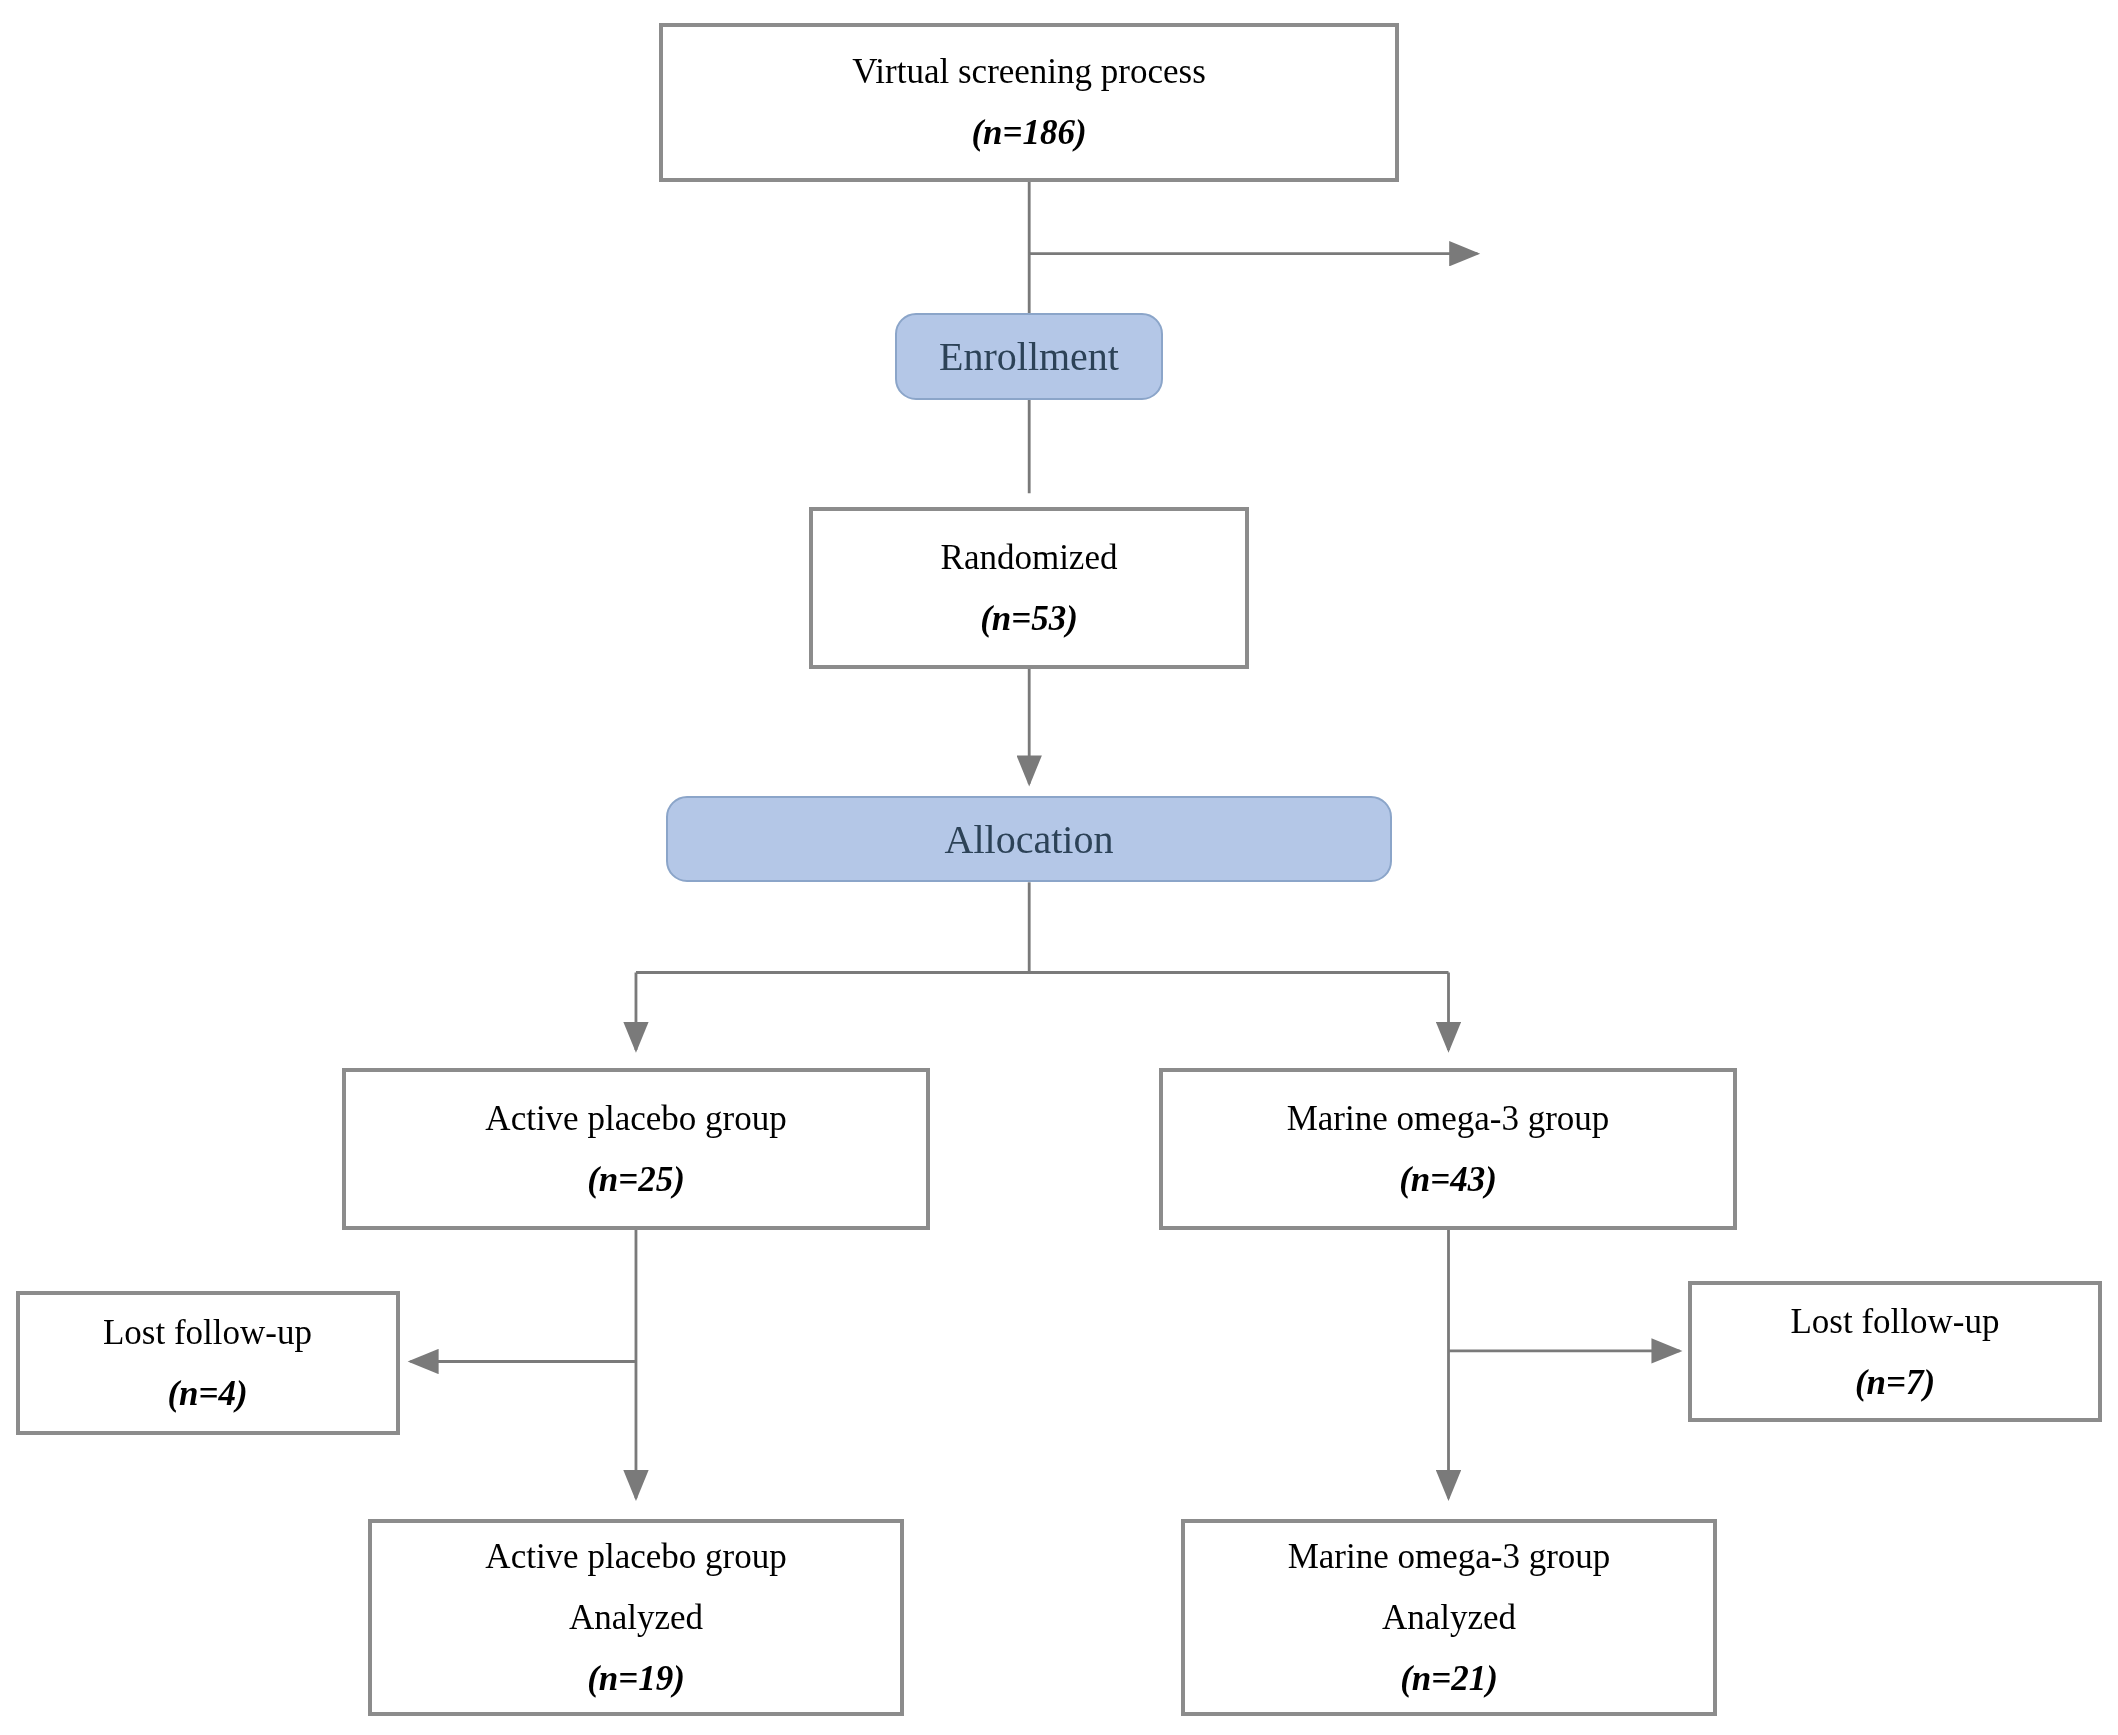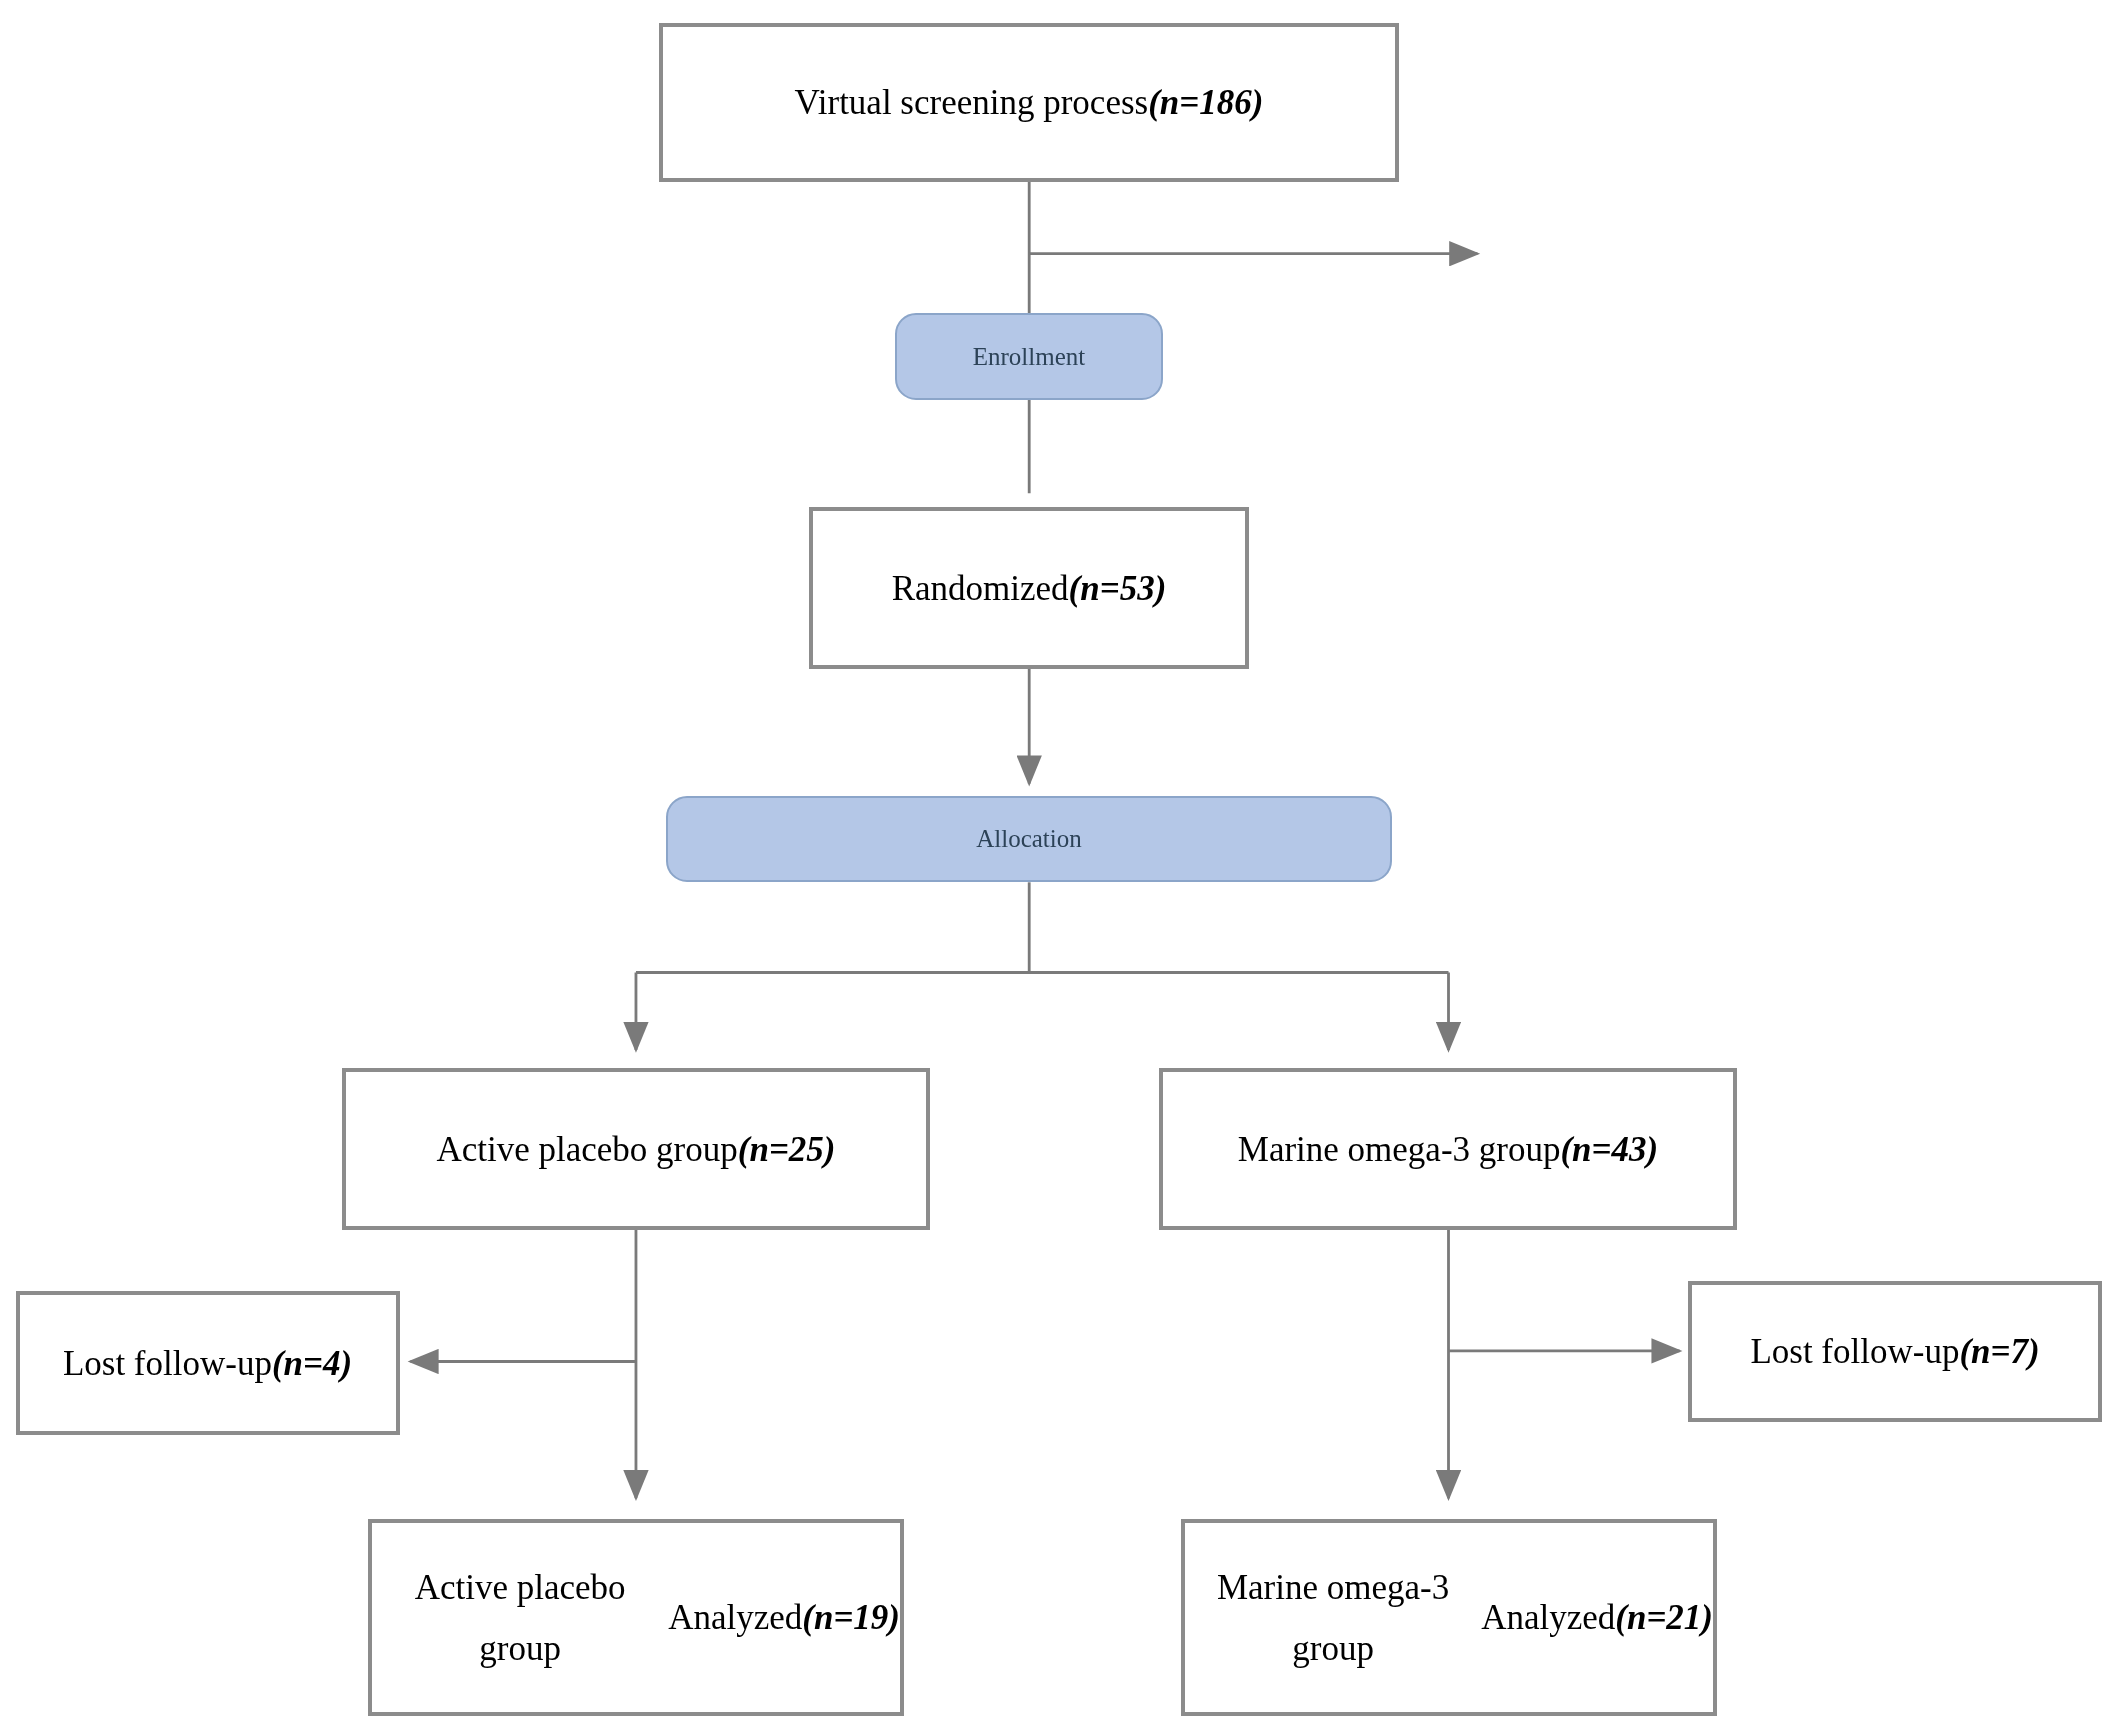--- a/index.html
+++ b/index.html
@@ -20,33 +20,33 @@
     background:var(--background);
     font-family:"Liberation Serif","DejaVu Serif",serif;
   }
   #connectors{position:absolute;left:0;top:0;width:2119px;height:1735px;}
   .ln{stroke:var(--connector);stroke-width:4px;fill:none;}
   marker path{fill:var(--connector);stroke:none;}
   .box{
     position:absolute;box-sizing:border-box;
     background:#ffffff;
     border:4.2px solid var(--box-border);
-    display:flex;flex-direction:row;align-items:center;justify-content:center;
+    display:flex;flex-direction:column;align-items:center;justify-content:center;
     text-align:center;
     font-size:35px;line-height:61px;
     color:var(--text);
   }
   .pill{
     position:absolute;box-sizing:border-box;
     background:var(--stage-fill);
     border:2.8px solid var(--stage-border);
     border-radius:21px;
     display:flex;align-items:center;justify-content:center;
     text-align:center;
-    font-size:25px;
+    font-size:40px;
     color:var(--stage-text);
   }
   .n{font-weight:700;font-style:italic;}
 </style>
 </head>
 <body>
 
 <div id="canvas">
 
   <svg id="connectors" viewBox="0 0 3006 2462" xmlns="http://www.w3.org/2000/svg">

